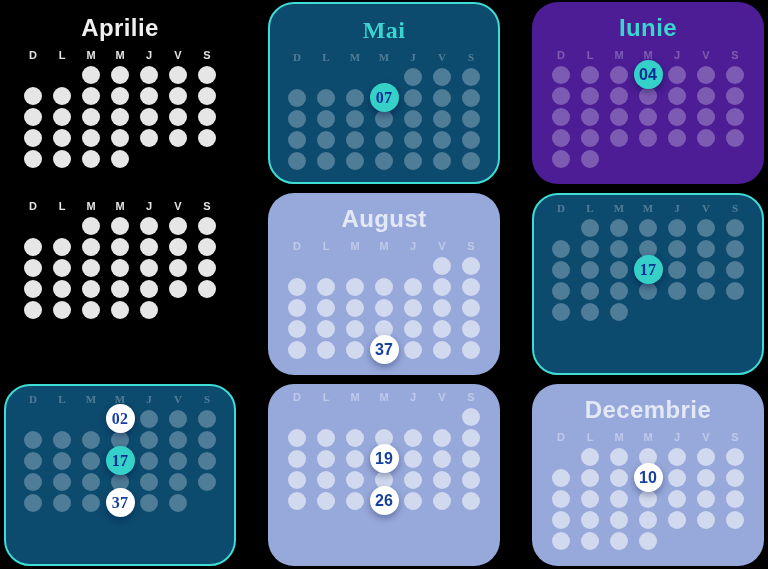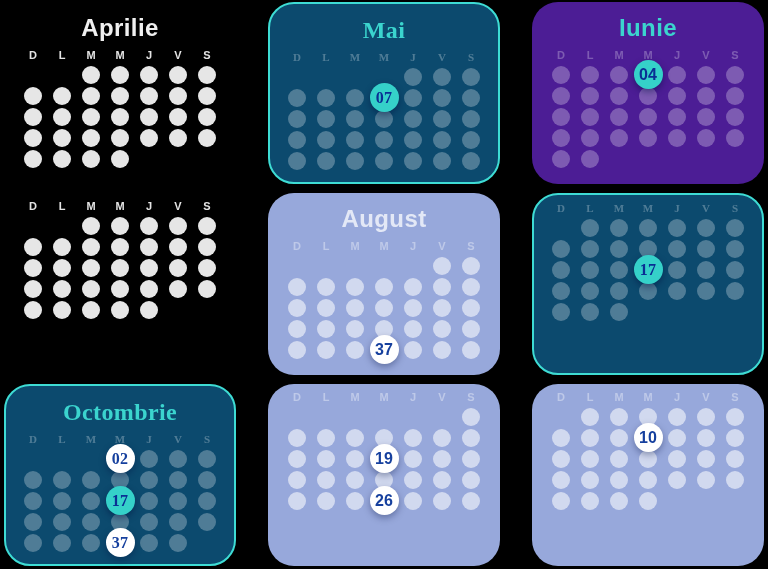--- a/index.html
+++ b/index.html
@@ -700,21 +700,20 @@
         <div class="cell">
           <div class="dot"></div>
         </div>
         <div class="cell"></div>
         <div class="cell"></div>
         <div class="cell"></div>
         <div class="cell"></div>
       </div>
     </div>
     <div class="month dark-bordered">
-      <div class="title">Octombrie</div>
       <div class="grid">
         <div class="hd">D</div>
         <div class="hd">L</div>
         <div class="hd">M</div>
         <div class="hd">M</div>
         <div class="hd">J</div>
         <div class="hd">V</div>
         <div class="hd">S</div>
         <div class="cell"></div>
         <div class="cell"></div>
@@ -913,20 +912,21 @@
         </div>
         <div class="cell">
           <div class="dot"></div>
         </div>
         <div class="cell">
           <div class="dot"></div>
         </div>
       </div>
     </div>
     <div class="month light">
+      <div class="title">Decembrie</div>
       <div class="grid">
         <div class="hd">D</div>
         <div class="hd">L</div>
         <div class="hd">M</div>
         <div class="hd">M</div>
         <div class="hd">J</div>
         <div class="hd">V</div>
         <div class="hd">S</div>
         <div class="cell"></div>
         <div class="cell">

